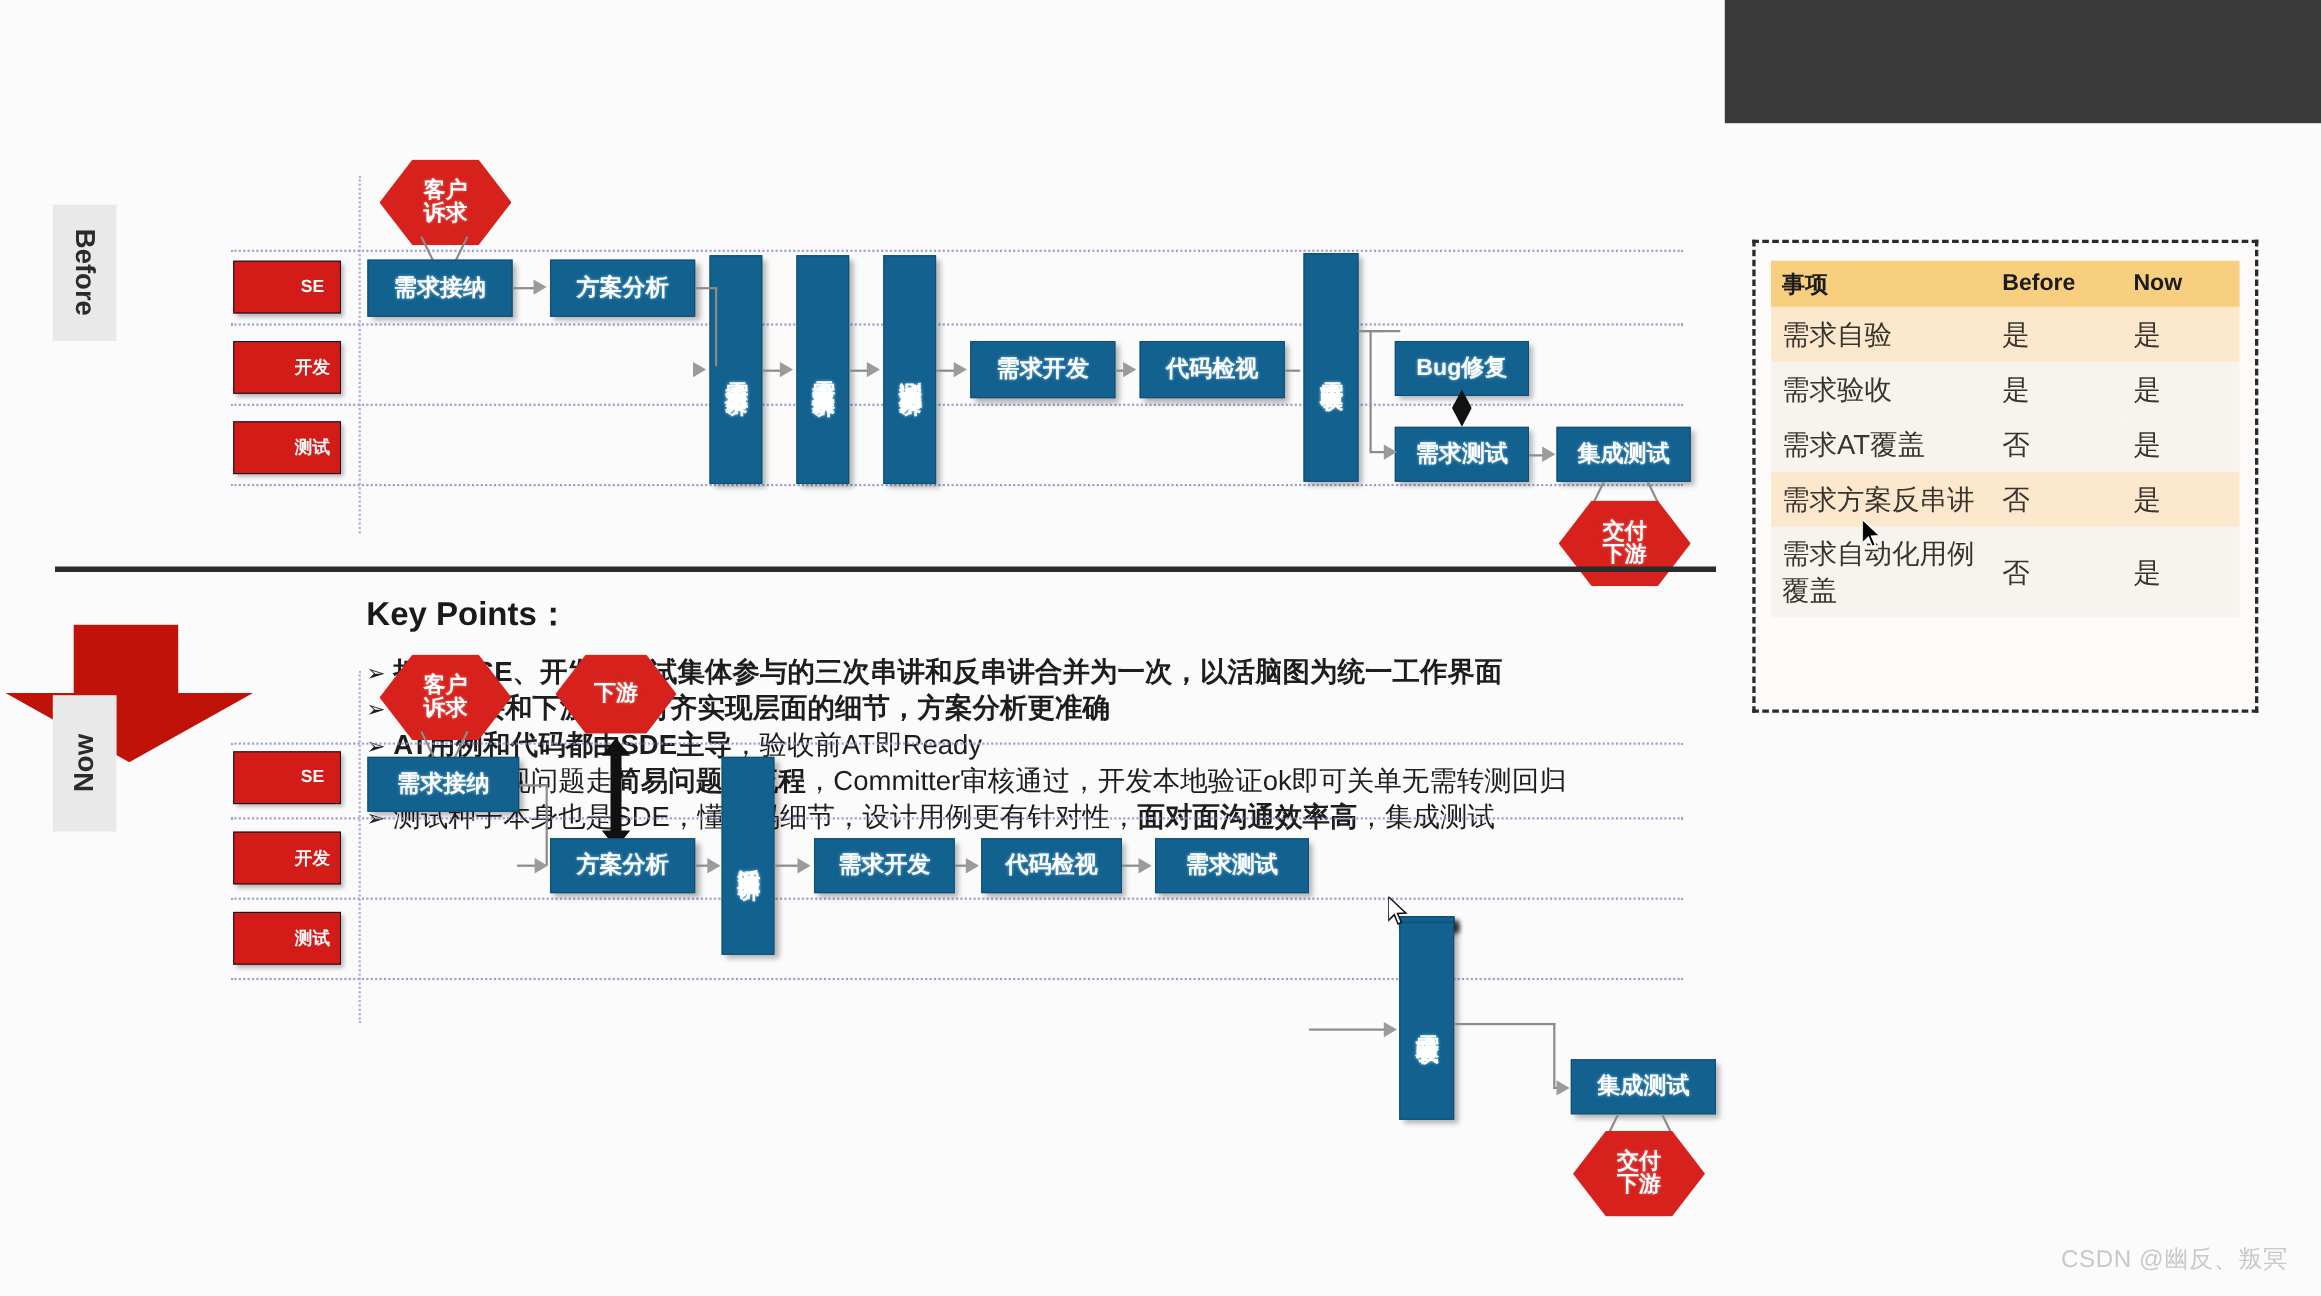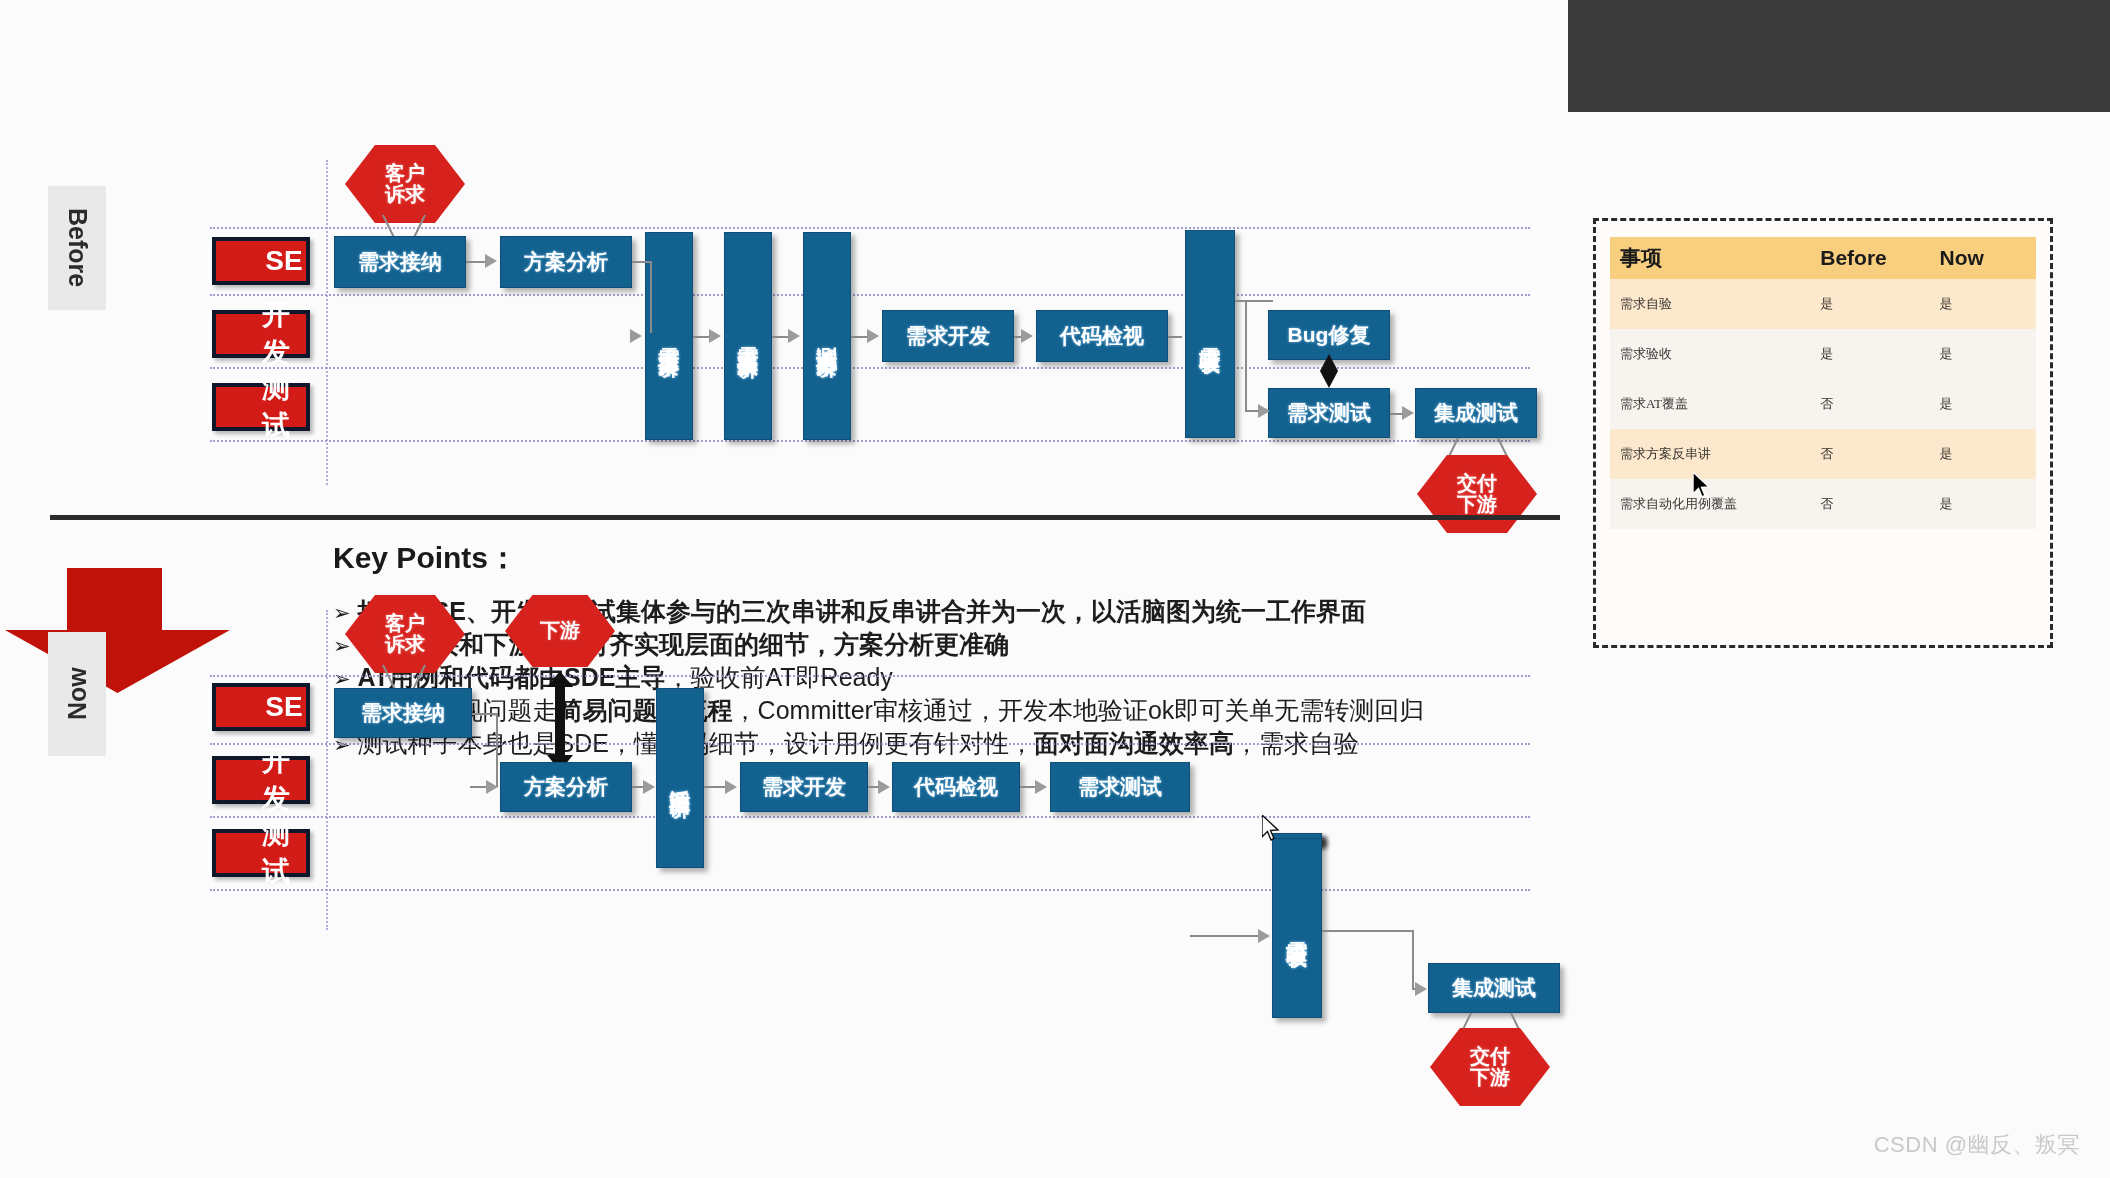--- a/index.html
+++ b/index.html
@@ -28,22 +28,22 @@
     position: absolute; background: #e9e9e9; color: #2b2b2b;
     font-weight: bold; font-size: 25px;
     display: flex; align-items: center; justify-content: center;
   }
   .phase-label.before-lbl { writing-mode: vertical-rl; text-orientation: mixed; }
   .phase-label.now-lbl { writing-mode: vertical-rl; text-orientation: mixed; transform: rotate(180deg); }
 
   .lane-tag {
     position: absolute; background: #d31b18; color: #fff;
     font-weight: bold; display: flex; align-items: center; justify-content: center;
-    font-size: 28px; box-shadow: 3px 3px 4px rgba(0,0,0,0.28);
-    border: 4px solid #0f172a;
+    font-size: 16px; box-shadow: 3px 3px 4px rgba(0,0,0,0.28);
+    border: 1px solid #0f172a;
     padding-left: 46px;
   }
 
   .lane-sep {
     position: absolute; height: 0; border-top: 2px dotted #8f8fc8; opacity: .85;
   }
   .vert-guide {
     position: absolute; width: 0; border-left: 2px dotted #9a9ad0; opacity:.8;
   }
 
@@ -133,23 +133,22 @@
   }
   .kp-card-title {
     font-size: 24px; font-weight: bold; color: #1b1b1b; margin: 8px 0 12px 8px;
   }
   table.kp-table { width: 100%; border-collapse: collapse; table-layout: fixed; }
   table.kp-table th {
     background: #f7cf7f; color: #1b1b1b; font-weight: bold; font-size: 21px;
     text-align: left; padding: 7px 10px; height: 40px;
   }
   table.kp-table td {
-    font-size: 13px; color: #3a3330; padding: 8px 10px; height: 50px;
+    font-size: 25px; color: #3a3330; padding: 8px 10px; height: 50px;
     vertical-align: middle;
-    font-family: Liberation Serif, serif;
   }
   table.kp-table tr.alt td { background: #fbe8cd; }
   table.kp-table tr.plain td { background: #f7f4ef; }
   table.kp-table col.c1 { width: 47%; }
   table.kp-table col.c2 { width: 28%; }
   table.kp-table col.c3 { width: 25%; }
 
   
   .cursor { position: absolute; width: 20px; height: 30px; z-index: 60; }
   .cursor svg { display:block; }
@@ -264,21 +263,21 @@
         <div class="kp-line">
           <span class="bull">➢</span>
           <span><b>AT用例和代码都由SDE主导</b><span>，验收前AT即Ready</span></span>
         </div>
         <div class="kp-line">
           <span class="bull">➢</span>
           <span><span>验收前发现问题走</span><b>简易问题单流程</b><span>，Committer审核通过，开发本地验证ok即可关单无需转测回归</span></span>
         </div>
         <div class="kp-line">
           <span class="bull">➢</span>
-          <span><span>测试种子本身也是SDE，懂代码细节，设计用例更有针对性，</span><b>面对面沟通效率高</b><span>，需求自验</span></span>
+          <span><span>测试种子本身也是SDE，懂代码细节，设计用例更有针对性，</span><b>面对面沟通效率高</b><span>，集成测试</span></span>
         </div>
       </div>
   </div>
 
   <div class="kp-card">
     <table class="kp-table">
       <colgroup>
           <col class="c1">
           <col class="c2">
           <col class="c3">

